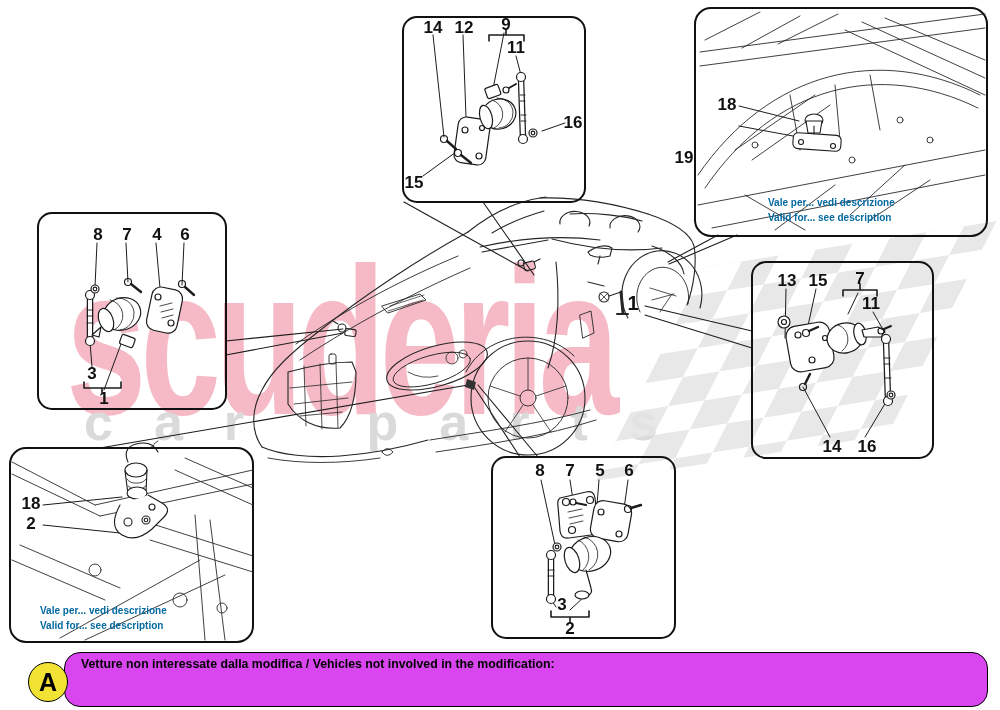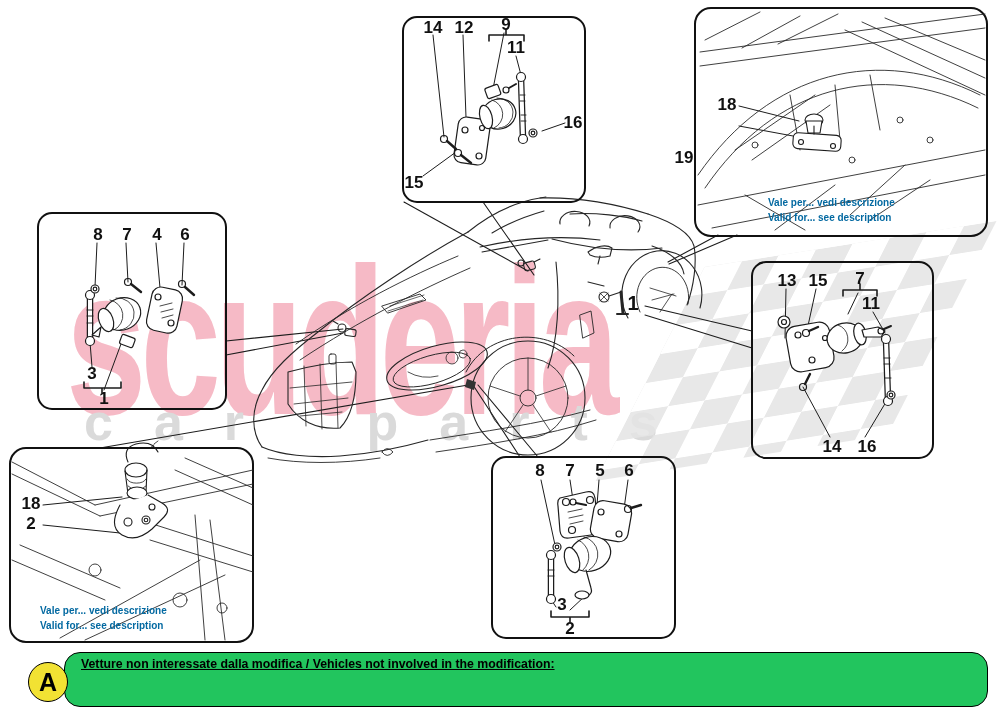--- a/index.html
+++ b/index.html
@@ -16,22 +16,22 @@
     background-size:74px 58px;transform:skew(-27deg,-9deg);transform-origin:center;}
   
   svg.scene{position:absolute;left:0;top:0;z-index:1;}
   
   .callout{position:absolute;transform:translate(-50%,-50%);font-weight:bold;font-size:17px;
     color:#111;z-index:2;line-height:1;}
   .callout.big{font-size:20px;}
   .note{position:absolute;font-weight:bold;font-size:10px;color:#0369a1;z-index:2;line-height:1;white-space:nowrap;}
   
   .footer-bubble{position:absolute;left:64px;top:652px;width:924px;height:55px;box-sizing:border-box;
-    border:1.7px solid #000;border-radius:16px;background:#22c55e;z-index:2;
-    padding:4px 8px 0 16px;text-decoration:underline;}
+    border:1.7px solid #000;border-radius:16px;background:#d946ef;z-index:2;
+    padding:4px 8px 0 16px;}
   .footer-bubble .l1,.footer-bubble .l2,.footer-bubble .l3{font-weight:bold;font-size:12.3px;
     line-height:1.26;white-space:nowrap;color:#000;}
   .footer-marker{position:absolute;left:28px;top:662px;width:38px;height:38px;border-radius:50%;
     background:#f2e233;border:1.8px solid #000;z-index:3;display:flex;align-items:center;
     justify-content:center;font-weight:bold;font-size:25px;color:#000;}
 </style>
 </head>
 <body>
 
 <div class="wm-brand">scuderia</div>

